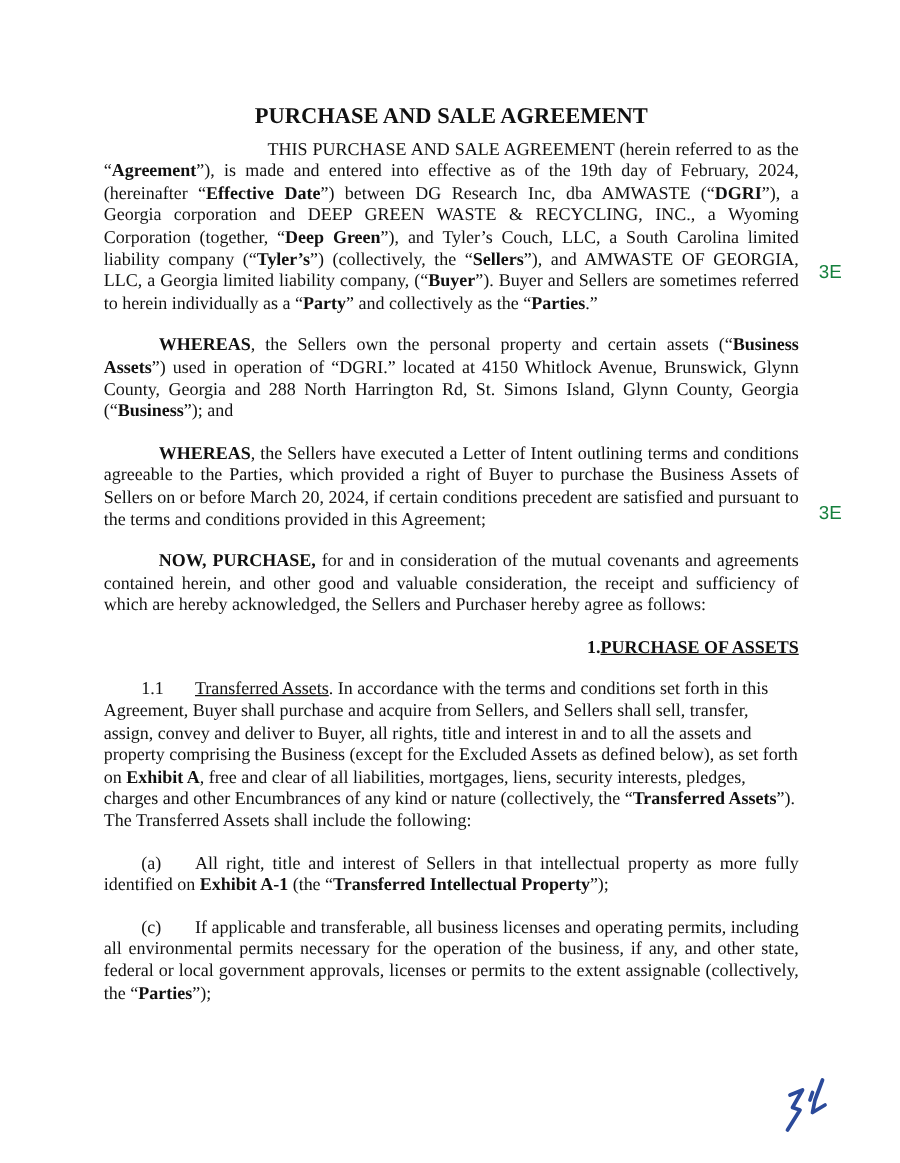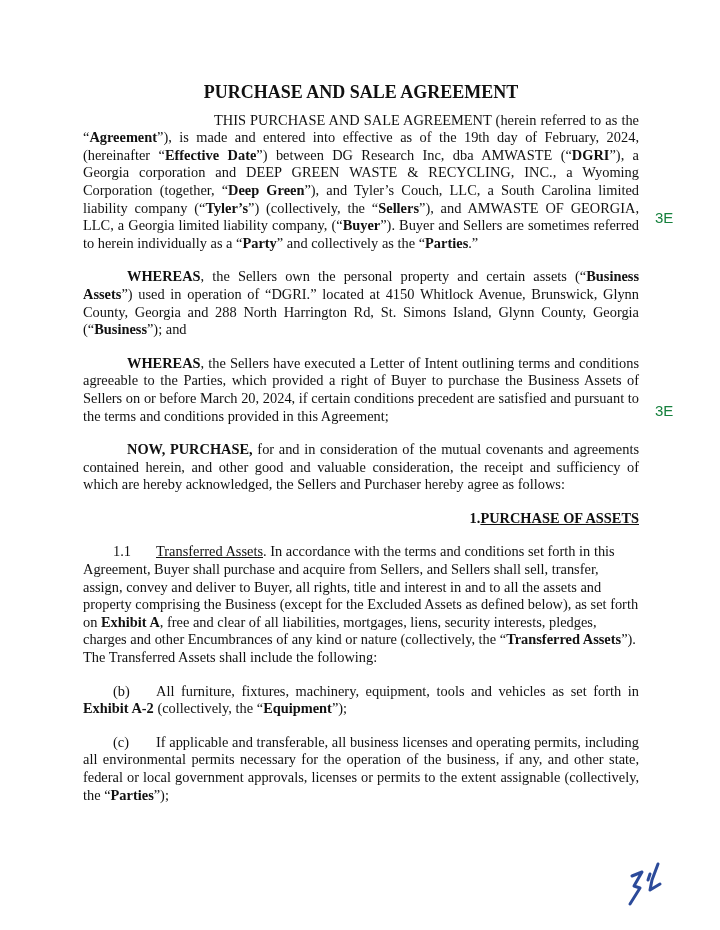--- a/index.html
+++ b/index.html
@@ -102,24 +102,24 @@
   </p>
 
   <div class="section-head">
     <span class="section-num">1.</span><span class="u">PURCHASE OF ASSETS</span>
   </div>
 
   <p class="para" style="text-align:left;">
     <span class="sub-num">1.1</span><span class="u">Transferred Assets</span><span>. In accordance with the terms and conditions set forth in this Agreement, Buyer shall purchase and acquire from Sellers, and Sellers shall sell, transfer, assign, convey and deliver to Buyer, all rights, title and interest in and to all the assets and property comprising the Business (except for the Excluded Assets as defined below), as set forth on </span><span class="b">Exhibit A</span><span>, free and clear of all liabilities, mortgages, liens, security interests, pledges, charges and other Encumbrances of any kind or nature (collectively, the “</span><span class="b">Transferred Assets</span><span>”). The Transferred Assets shall include the following:</span>
   </p>
 
+  <p class="para">
+    <span class="sub-num">(a)</span><span>All right, title and interest of Sellers in that intellectual property as more fully identified on </span><span class="b">Exhibit A-1</span><span> (the “</span><span class="b">Transferred Intellectual Property</span><span>”);</span>
+  </p>
 
-  <p class="para">
-    <span class="sub-num">(b)</span><span>All furniture, fixtures, machinery, equipment, tools and vehicles as set forth in </span><span class="b">Exhibit A-2</span><span> (collectively, the “</span><span class="b">Equipment</span><span>”);</span>
-  </p>
 
   <p class="para">
     <span class="sub-num">(c)</span><span>If applicable and transferable, all business licenses and operating permits, including all environmental permits necessary for the operation of the business, if any, and other state, federal or local government approvals, licenses or permits to the extent assignable (collectively, the “</span><span class="b">Parties</span><span>”);</span>
   </p>
 
 </div>
 
 <div class="margin-mark" style="left:655px; top:209px;">3E</div>
 <div class="margin-mark" style="left:655px; top:402px;">3E</div>
 

